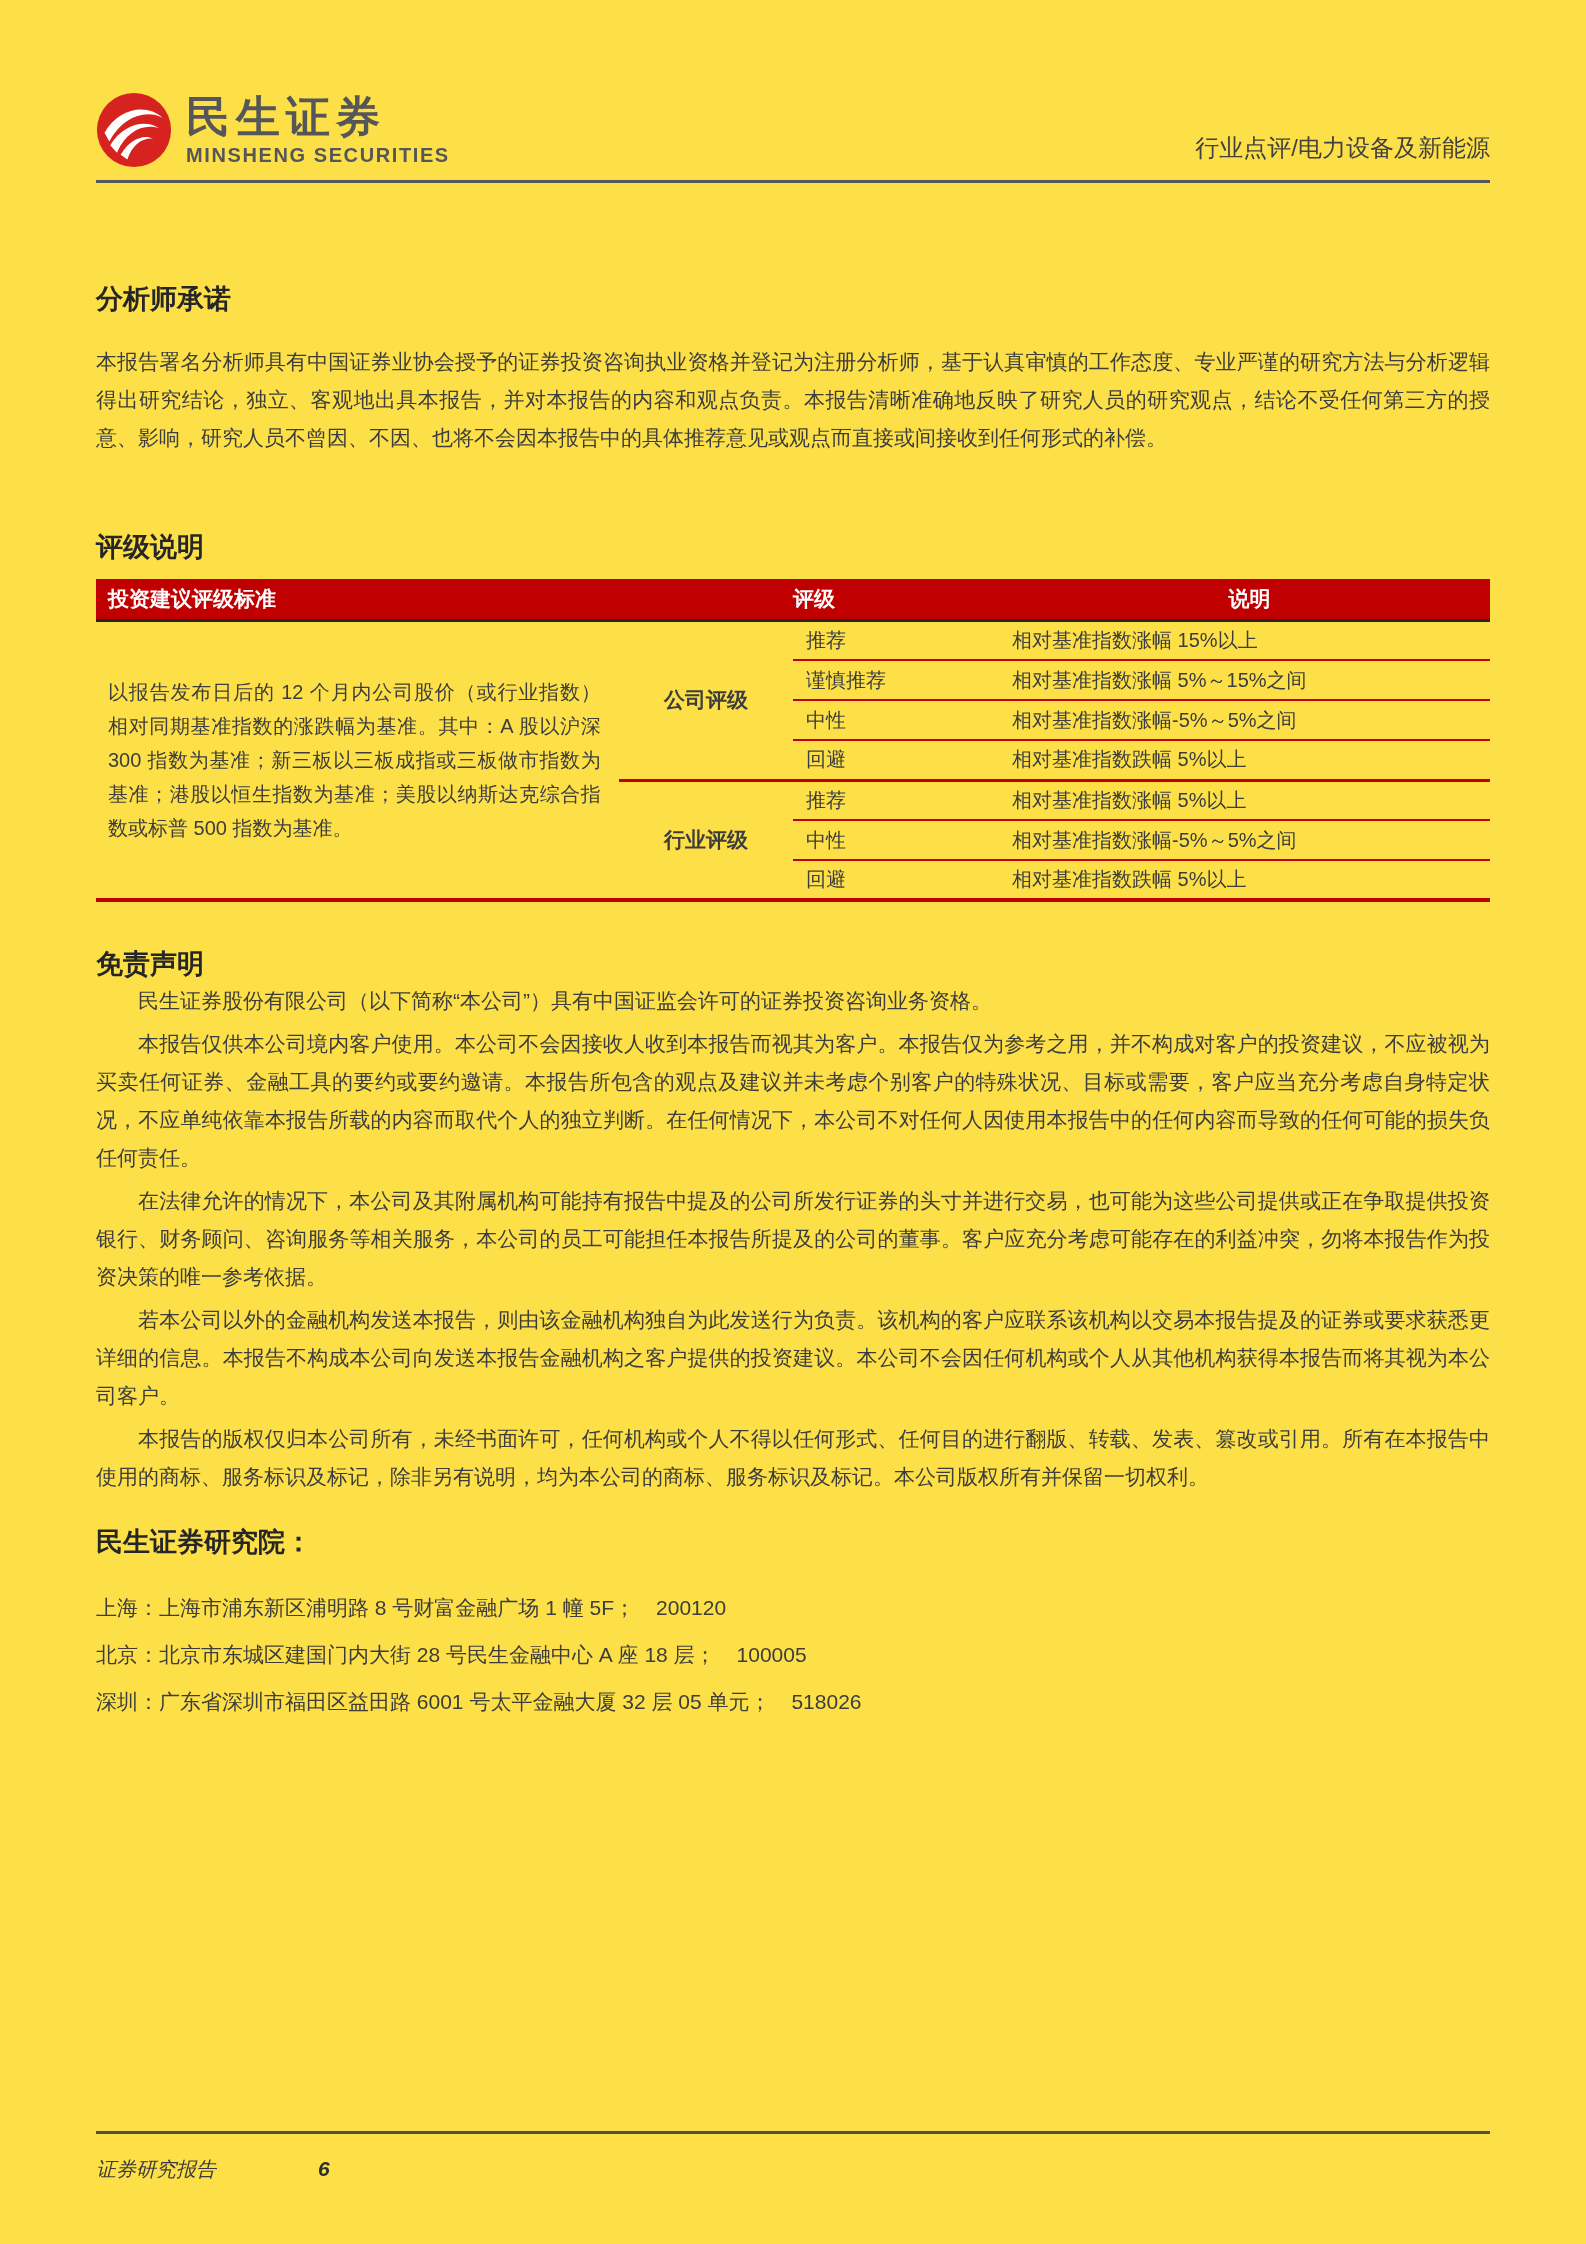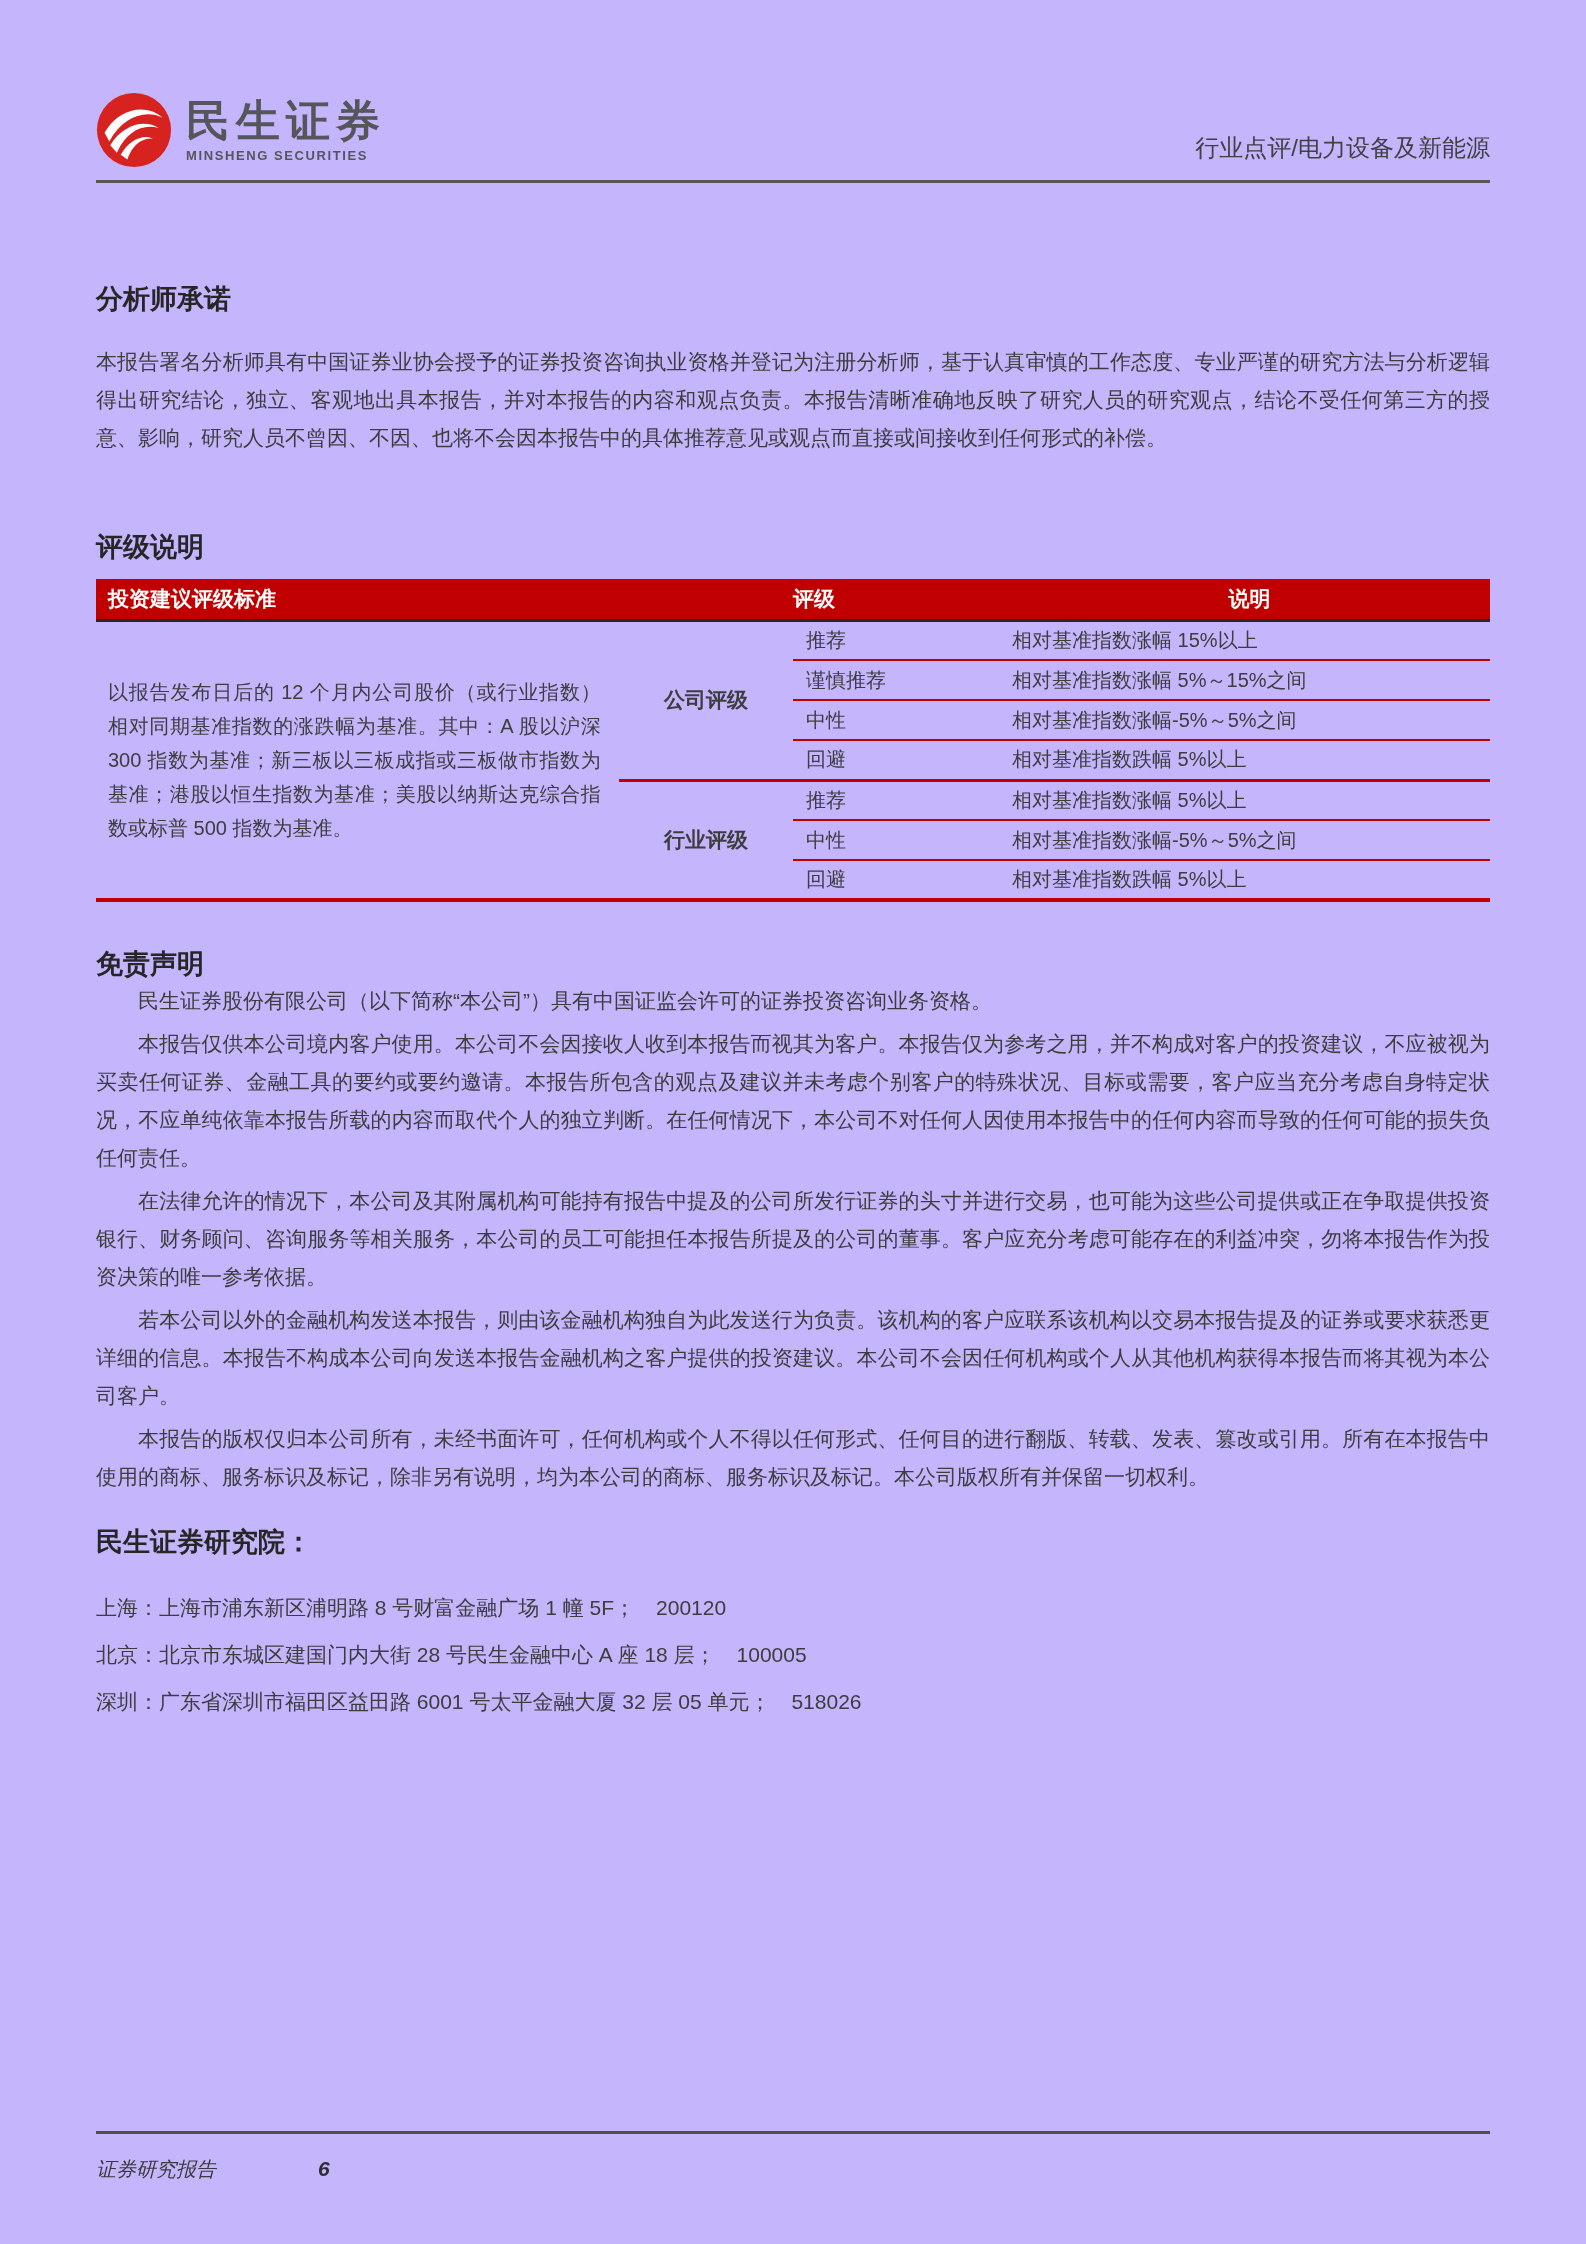--- a/index.html
+++ b/index.html
@@ -1,38 +1,38 @@
 <!DOCTYPE html>
 <html lang="zh"><head>
 <meta charset="utf-8">
 <style>
   * { margin:0; padding:0; box-sizing:border-box; }
   html,body { background:#e8e8e8; }
   .page {
     position:relative;
     width:1586px; height:2244px;
     margin:0 auto;
-    background:#c4b5fd;
+    background:#fde047;
     font-family:"Liberation Sans","DejaVu Sans",sans-serif;
     color:#3d3d3d;
     overflow:hidden;
   }
   .content { padding:0 96px; }
 
   
   .hdr {
     display:flex; justify-content:space-between; align-items:flex-end;
     padding-top:92px; padding-bottom:12px;
     border-bottom:3px solid #575757;
   }
   .brand { display:flex; align-items:center; gap:14px; }
   .brand svg { width:76px; height:76px; display:block; }
   .brand-text { display:flex; flex-direction:column; justify-content:center; }
   .brand-cn { font-size:44px; font-weight:bold; color:#55565a; letter-spacing:6px; line-height:1.1; }
-  .brand-en { font-size:13px; font-weight:bold; color:#55565a; letter-spacing:1.6px; margin-top:2px; }
+  .brand-en { font-size:20px; font-weight:bold; color:#55565a; letter-spacing:1.6px; margin-top:2px; }
   .hdr-right { font-size:24px; color:#414141; padding-bottom:4px; }
 
   
   .sec-h { font-size:27px; font-weight:bold; color:#262626; }
   .h-analyst { margin-top:98px; }
   .h-rating  { margin-top:72px; }
   .h-disclaim{ margin-top:44px; }
   .h-inst    { margin-top:28px; }
 
   

